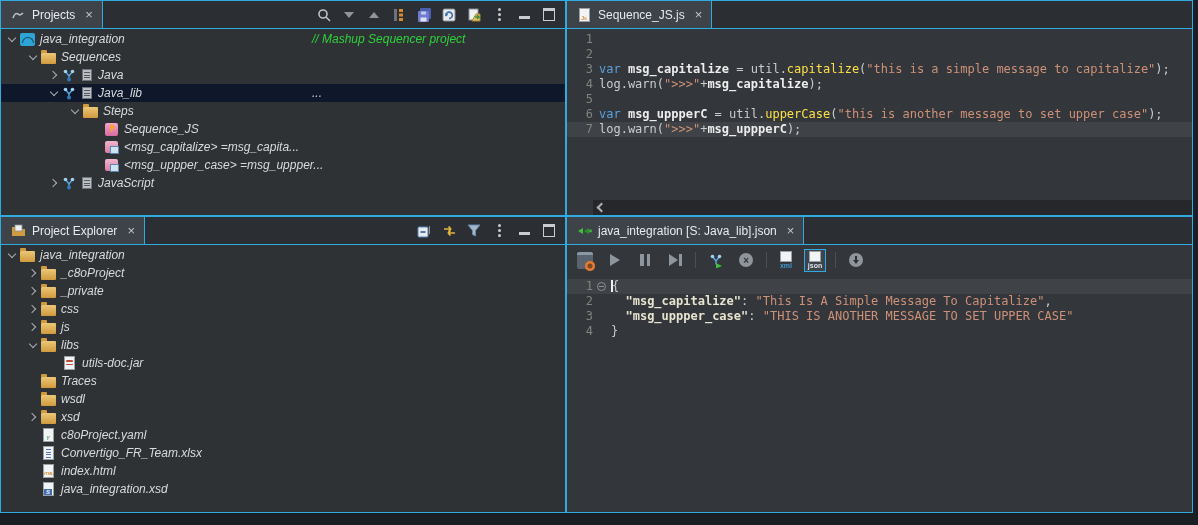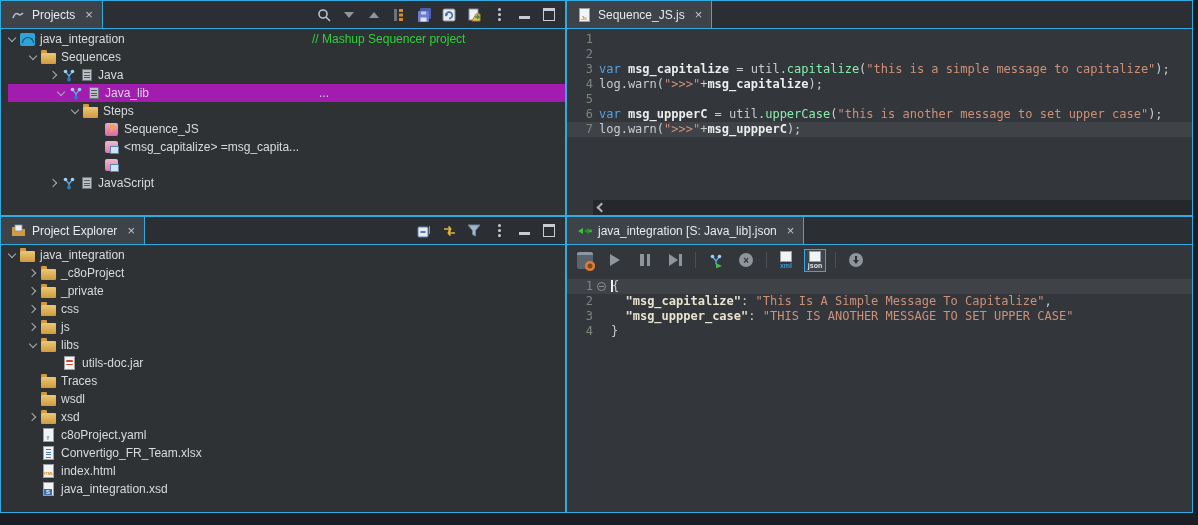--- a/index.html
+++ b/index.html
@@ -15,23 +15,23 @@
   .sep-v{width:1px;height:16px;background:#4a5056;}
   
   .ic{display:inline-flex;align-items:center;justify-content:center;width:16px;height:16px;flex:0 0 auto;}
   .tri-down{width:0;height:0;border-left:5px solid transparent;border-right:5px solid transparent;border-top:6px solid #8f959c;}
   .tri-up{width:0;height:0;border-left:5px solid transparent;border-right:5px solid transparent;border-bottom:6px solid #8f959c;}
   .dots{display:inline-flex;flex-direction:column;gap:2px;}
   .dots i{width:3px;height:3px;border-radius:50%;background:#c9cdd1;}
   .win-min{width:11px;height:3px;background:#c9cdd1;margin-top:6px;}
   .win-restore{width:10px;height:9px;border:1px solid #c9cdd1;border-top:3px solid #c9cdd1;}
   
-  .tree{flex:1;overflow:hidden;background:#2f3235;padding-top:1px;}
+  .tree{flex:1;overflow:hidden;background:#2f3235;padding-top:1px;font-style:italic;}
   .trow{position:relative;height:18px;display:flex;align-items:center;font-size:12px;color:#d8dade;white-space:nowrap;}
-  .trow.sel{background:#a21caf;margin-left:7px;}
+  .trow.sel{background:#0f172a;}
   .chev{width:14px;height:14px;display:inline-flex;align-items:center;justify-content:center;flex:0 0 14px;}
   .chev::before{content:"";width:5px;height:5px;border-right:1.6px solid #a8aeb4;border-bottom:1.6px solid #a8aeb4;transform:rotate(-45deg);margin-left:-2px;}
   .chev.down::before{transform:rotate(45deg);margin-left:0;margin-top:-2px;}
   .chev.blank::before{display:none;}
   .tlabel{margin-left:5px;}
   .annot{position:absolute;left:311px;top:2px;font-size:12px;color:#c9cdd1;}
   .annot.green{color:#2ed13b;}
   
   .fold-ic{position:relative;width:15px;height:11px;background:linear-gradient(#ecc776,#d09a3e);border-radius:1px;margin-top:2px;}
   .fold-ic::before{content:"";position:absolute;top:-3px;left:0;width:6px;height:3px;background:#d09a3e;border-radius:1px 1px 0 0;}
@@ -57,21 +57,21 @@
   .editor{flex:1;position:relative;background:#33363a;font-family:"DejaVu Sans Mono","Liberation Mono",monospace;font-size:12px;color:#c9cdd1;overflow:hidden;}
   .codeline{display:flex;height:15px;line-height:15px;white-space:pre;}
   .codeline.cur{background:#3f4347;}
   .gut{width:26px;min-width:26px;text-align:right;color:#7d867d;padding-right:4px;}
   .gutextra{width:12px;min-width:12px;display:flex;align-items:center;}
   .codebody{padding-left:2px;}
   .cmt{color:#639d63;}
   .kw{color:#5aa0dc;}
   .id{color:#ededed;font-weight:bold;}
   .pl{color:#c9cdd1;}
-  .fn{color:#86efac;}
+  .fn{color:#fde047;}
   .str{color:#ce9178;}
   .key{color:#e8e4d0;font-weight:bold;}
   .caret{display:inline-block;width:2px;height:12px;background:#f0f0f0;vertical-align:-2px;margin-right:-1px;}
   .foldminus{width:9px;height:9px;border:1px solid #8a9096;border-radius:50%;display:inline-flex;align-items:center;justify-content:center;box-sizing:border-box;}
   .foldminus::before{content:"";width:5px;height:1px;background:#8a9096;}
   .hscroll{position:absolute;left:26px;right:0;bottom:0;height:15px;background:#25272a;display:flex;align-items:center;}
   .hscroll .arrow{width:14px;display:flex;align-items:center;justify-content:center;}
   .hscroll .arrow::before{content:"";width:5px;height:5px;border-left:2px solid #aab0b6;border-bottom:2px solid #aab0b6;transform:rotate(45deg);margin-left:3px;}
   
   .jtoolbar{height:30px;min-height:30px;display:flex;align-items:center;gap:10px;padding:0 8px;background:#33363a;}
@@ -243,20 +243,21 @@
         <span class="ic">
             <i class="step-ic"></i>
           </span>
         <span class="tlabel">&lt;msg_capitalize&gt; =msg_capita...</span>
       </div>
       <div class="trow" style="padding-left:88px">
         <span class="chev blank"></span>
         <span class="ic">
             <i class="step-ic"></i>
           </span>
+        <span class="tlabel">&lt;msg_uppper_case&gt; =msg_uppper...</span>
       </div>
       <div class="trow" style="padding-left:46px">
         <span class="chev"></span>
         <span class="ic">
           <svg width="14" height="14">
               <path d="M7 8 L3.5 3.5 M7 8 L10.5 3.5 M7 8 L7 11.5" stroke="#58a6e0" stroke-width="1.4" fill="none"></path>
               <circle cx="3.5" cy="3.5" r="1.8" fill="#9fd1f0"></circle>
               <circle cx="10.5" cy="3.5" r="1.8" fill="#9fd1f0"></circle>
               <circle cx="7" cy="11.5" r="2" fill="#2c7bc0"></circle>
             </svg>

